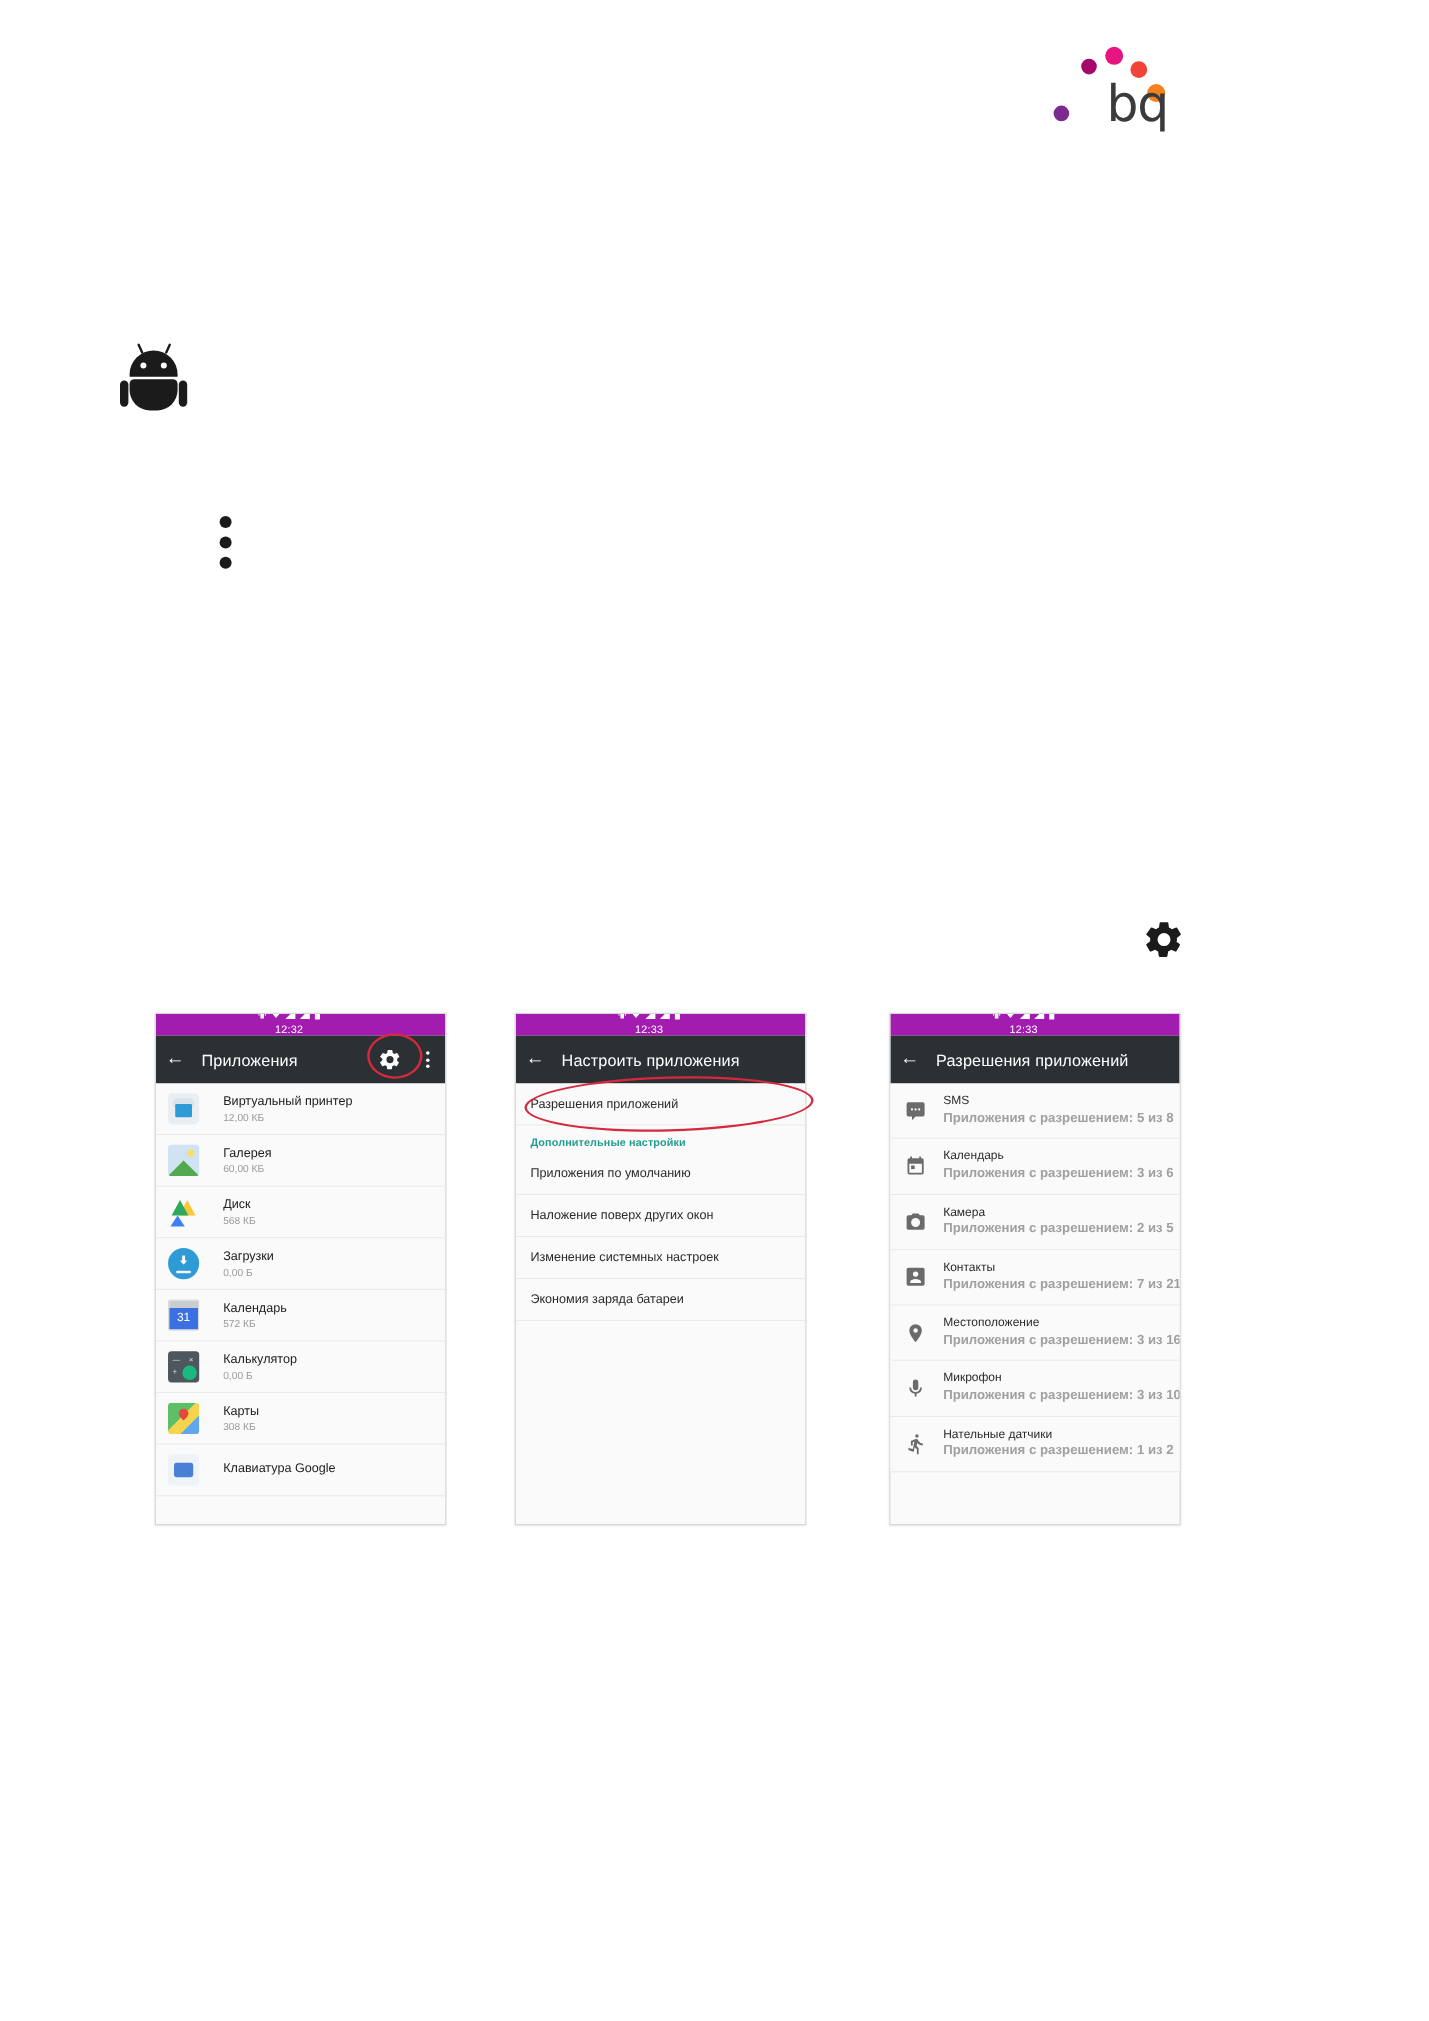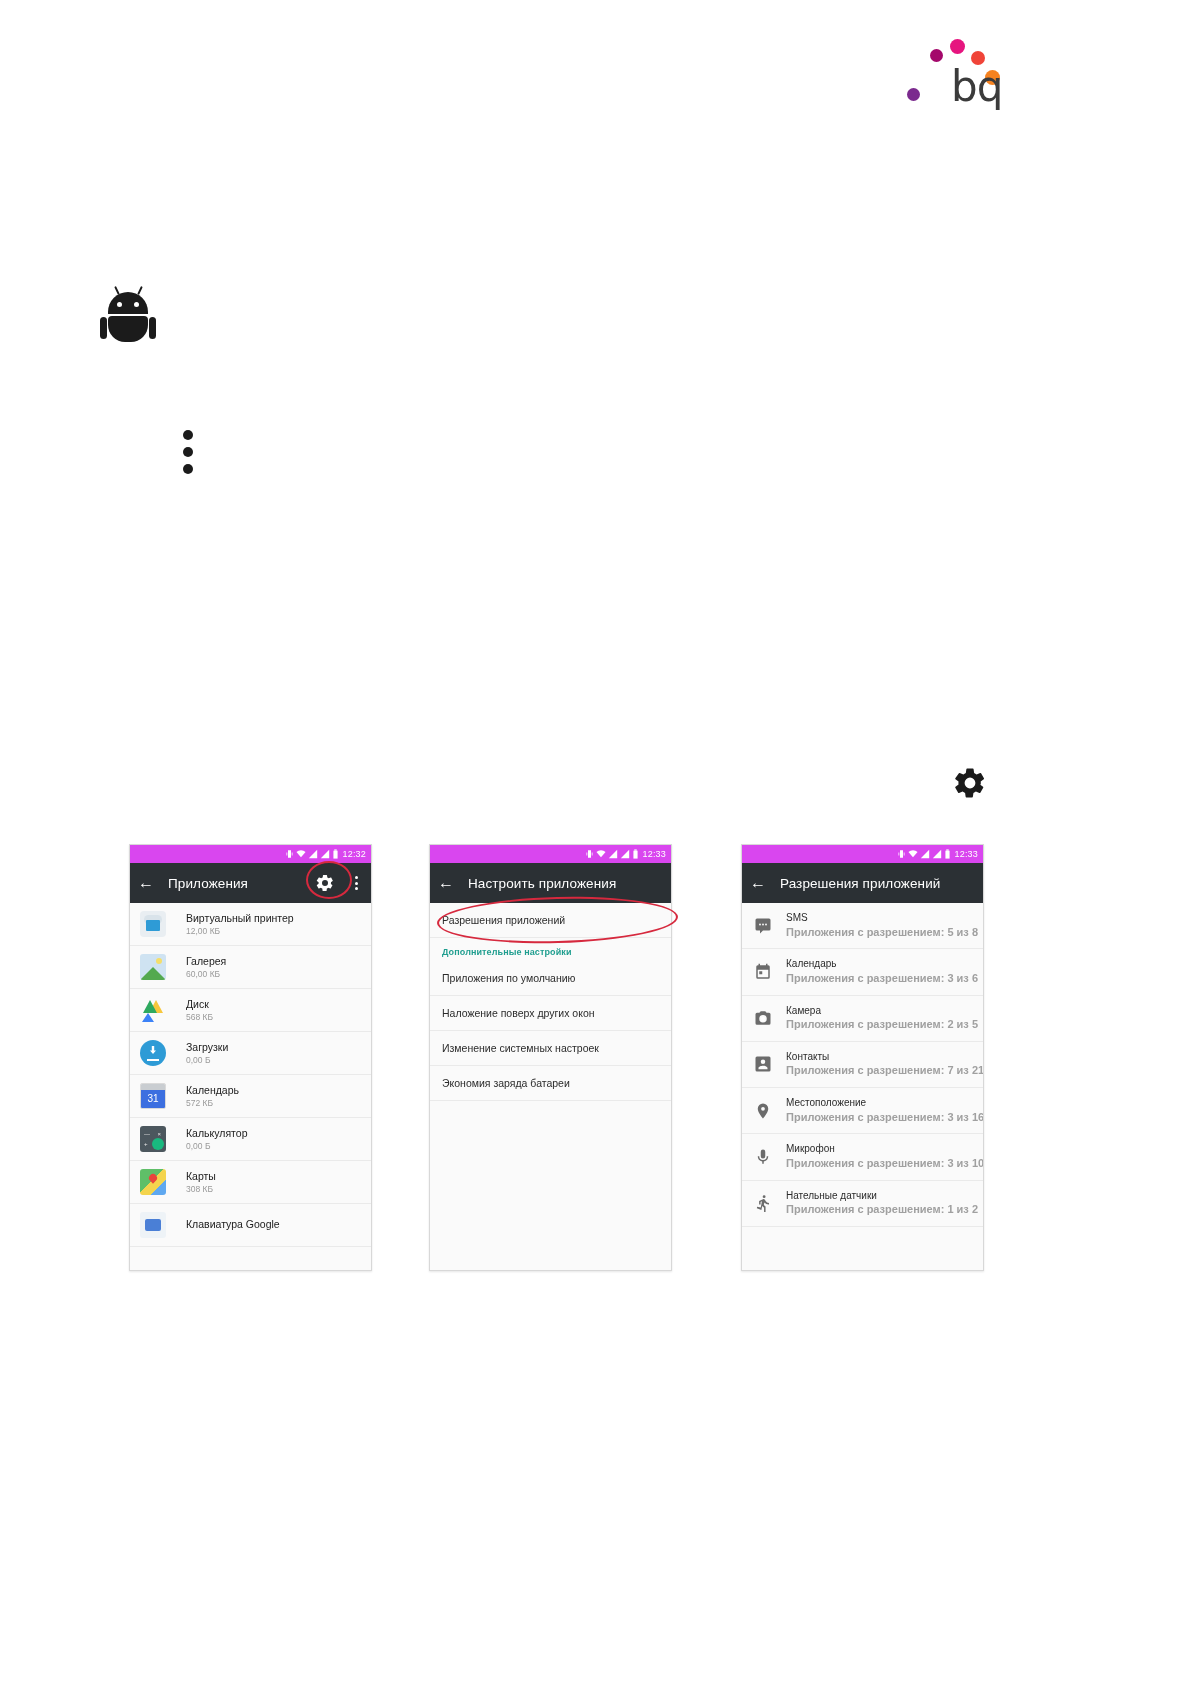--- a/index.html
+++ b/index.html
@@ -4,21 +4,21 @@
 <style>
   html,body{margin:0;padding:0;}
   body{
     width:1191px;height:1684px;background:#ffffff;
     font-family:"Liberation Sans","DejaVu Sans",sans-serif;
     position:relative;overflow:hidden;
   }
   .abs{position:absolute;}
 
   
-  #bq-logo{left:899px;top:18px;width:120px;height:90px;}
+  #bq-logo{left:870px;top:18px;width:120px;height:90px;}
   #bq-logo .dot{position:absolute;border-radius:50%;}
   #bq-logo .wordmark{
     position:absolute;left:52px;top:48px;
     font-family:"DejaVu Sans",sans-serif;
     font-size:42px;font-weight:400;color:#3b3b3b;letter-spacing:-1px;
     line-height:1;
   }
 
   
   #android-robot{left:105px;top:292px;width:46px;height:56px;}
@@ -45,23 +45,23 @@
   .phone{
     position:absolute;width:241px;height:425px;background:#fafafa;
     border:1px solid #d8d8d8;overflow:hidden;
     box-shadow:0 1px 2px rgba(0,0,0,.10);
   }
   #phone-1{left:129px;top:844px;}
   #phone-2{left:429px;top:844px;}
   #phone-3{left:741px;top:844px;}
 
   .statusbar{
-    height:18px;background:#d946ef;color:#ffffff;
+    height:18px;background:#a21caf;color:#ffffff;
     display:flex;align-items:center;justify-content:flex-end;
-    padding-right:5px;font-size:9px;gap:3px;
+    padding-right:19px;font-size:9px;gap:3px;flex-direction:column;
   }
   .sb-icons{display:flex;align-items:center;gap:2px;}
   .sb-time{font-size:9px;letter-spacing:.2px;}
 
   .appbar{
     height:40px;background:#2b3034;color:#ffffff;
     display:flex;align-items:center;padding:0 8px;gap:14px;
   }
   .appbar .title{font-size:13.5px;font-weight:500;letter-spacing:.1px;}
   .back-arrow{font-size:16px;line-height:1;width:16px;text-align:center;}

